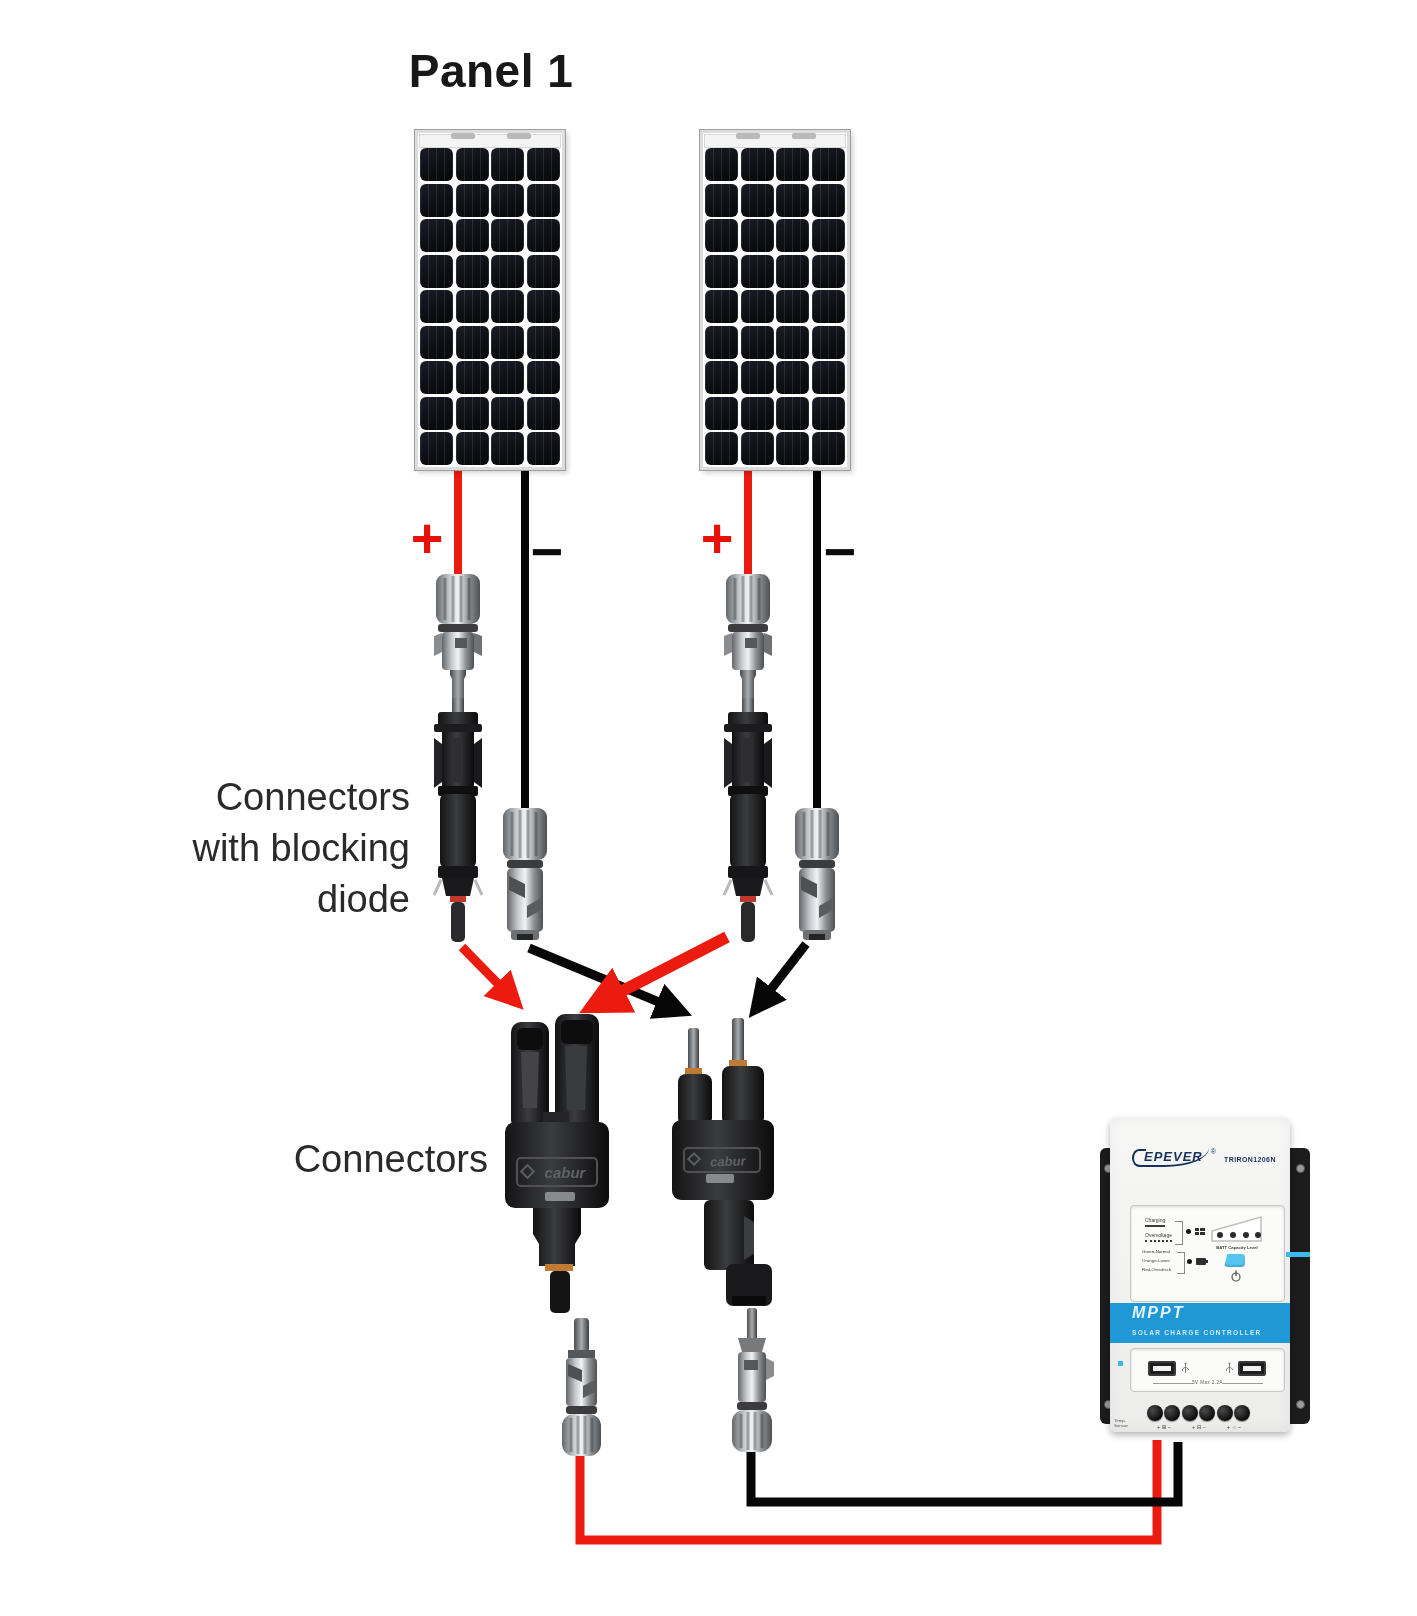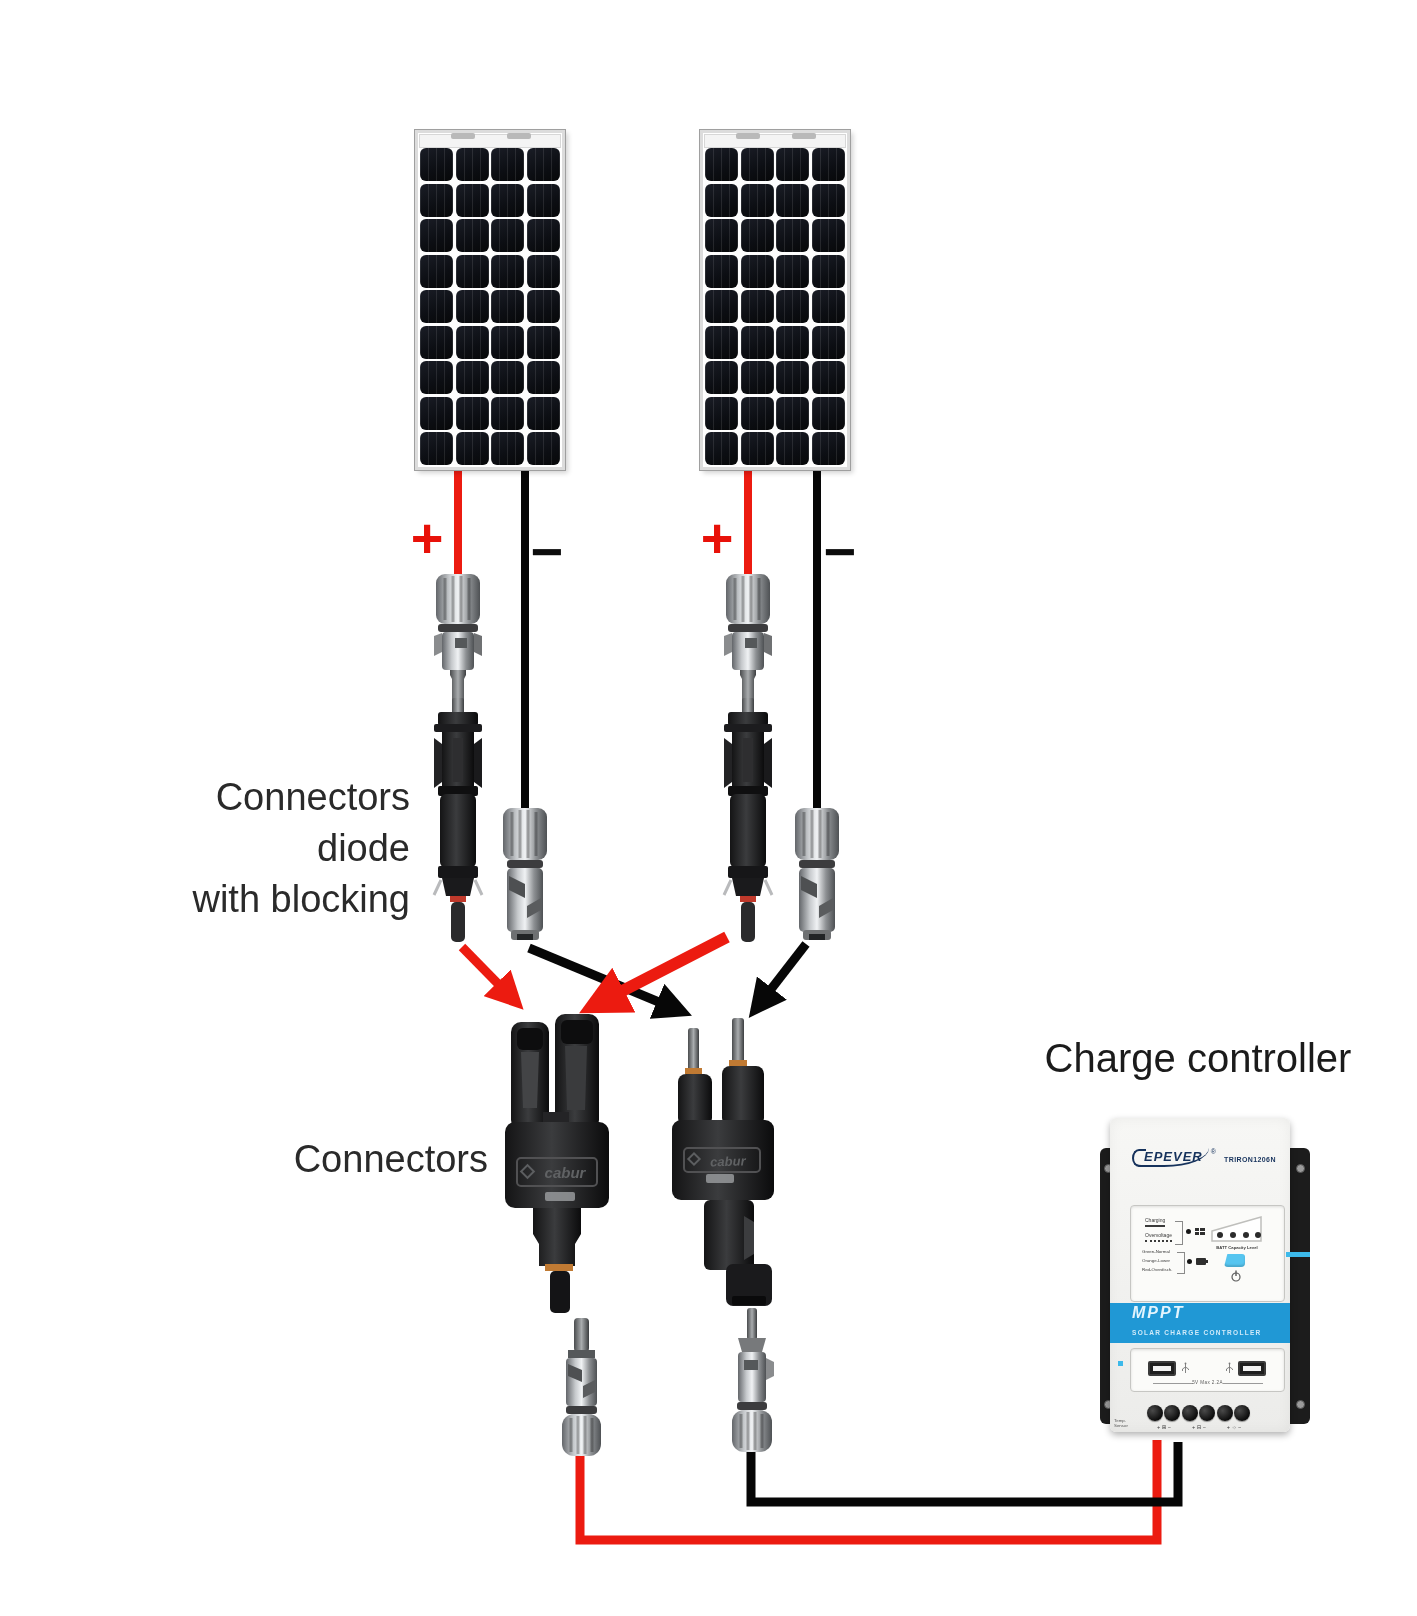--- a/index.html
+++ b/index.html
@@ -108,21 +108,21 @@
     <path d="M748,466 V580" stroke="#ec1b10" stroke-width="8" fill="none"></path>
     <path d="M817,466 V814" stroke="#060606" stroke-width="8" fill="none"></path>
     <path d="M580,1448 V1540 H1157 V1440" stroke="#ec1b10" stroke-width="9" fill="none"></path>
     <path d="M751,1444 V1502 H1178 V1442" stroke="#060606" stroke-width="9" fill="none"></path>
     <line x1="529" y1="948" x2="678" y2="1010" stroke="#070707" stroke-width="9" marker-end="url(#ahBlack)"></line>
     <line x1="806" y1="944" x2="758" y2="1006" stroke="#070707" stroke-width="9" marker-end="url(#ahBlack)"></line>
     <line x1="462" y1="947" x2="513" y2="999" stroke="#ec1b10" stroke-width="9" marker-end="url(#ahRed)"></line>
     <line x1="727" y1="937" x2="597" y2="1004" stroke="#ec1b10" stroke-width="12" marker-end="url(#ahRed)"></line>
   </svg>
 
-  <div class="cc-title" style="left:1018px;top:1036px;">Charge controller</div>
+  <div class="big-title" style="left:381px;top:44px;">Panel 1</div>
 
   <div class="solar-panel" style="left:415px;">
     <div class="sp-top">
       <span class="sp-tab t1"></span>
       <span class="sp-tab t2"></span>
     </div>
     <div class="sp-cells">
         <div></div>
         <div></div>
         <div></div>
@@ -206,22 +206,22 @@
       </div>
   </div>
 
   <div class="plus" style="left:402px;top:510px;">+</div>
   <div class="minus" style="left:522px;top:524px;">−</div>
   <div class="plus" style="left:692px;top:510px;">+</div>
   <div class="minus" style="left:815px;top:524px;">−</div>
 
   <div class="side-label" style="left:110px;top:772px;width:300px;">
     <div>Connectors</div>
+    <div>with blocking</div>
     <div>diode</div>
-    <div>with blocking</div>
   </div>
   <div class="side-label" style="left:208px;top:1134px;width:280px;">
     <div>Connectors</div>
   </div>
 
   <svg class="cmp" style="left:430px;top:572px;" width="56" height="142" viewBox="0 0 56 142">
     <rect x="6" y="2" width="44" height="50" rx="9" fill="url(#gMetal)"></rect>
     <path d="M15,6 V48 M23,4 V50 M31,4 V50 M39,6 V48" stroke="rgba(0,0,0,.28)" stroke-width="3"></path>
     <rect x="8" y="52" width="40" height="8" rx="3" fill="#3c3c3e"></rect>
     <rect x="12" y="60" width="32" height="38" rx="4" fill="url(#gMetal)"></rect>

